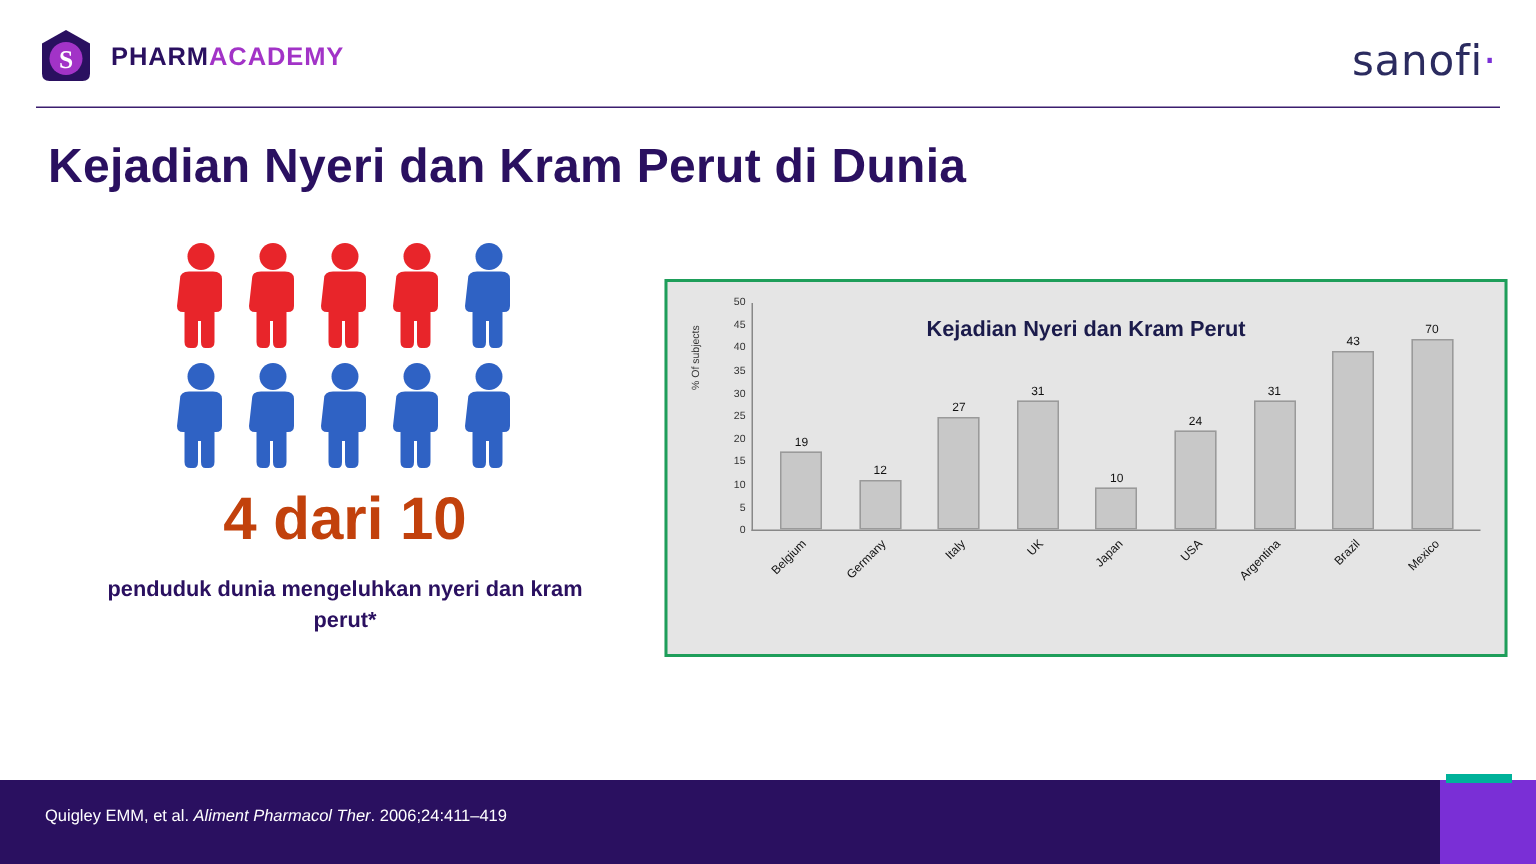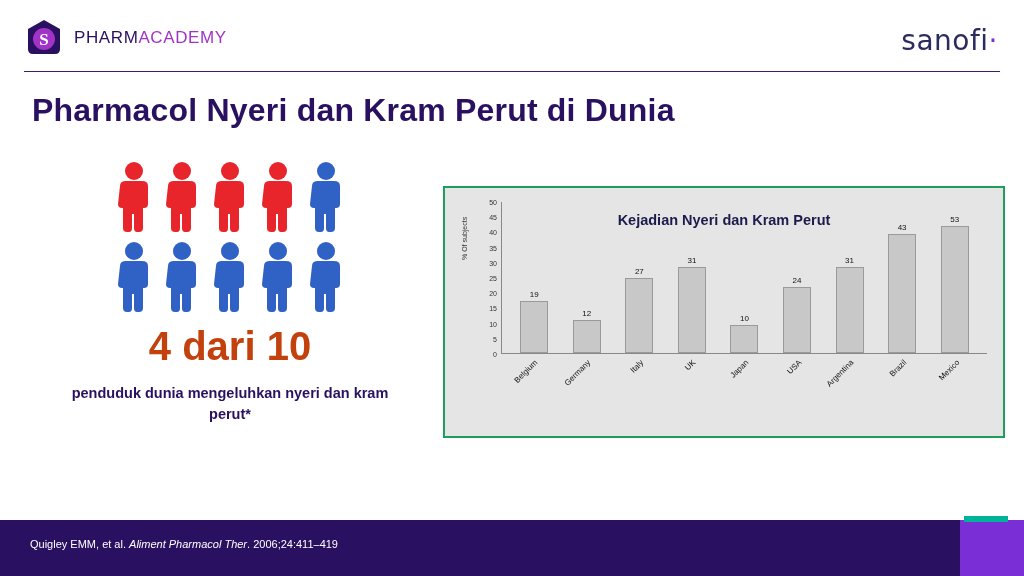--- a/index.html
+++ b/index.html
@@ -30,21 +30,21 @@
     align-items: center;
     gap: 10px;
   }
   .brand-mark {
     width: 40px;
     height: 40px;
     position: relative;
   }
   .brand-text {
     font-size: 17px;
-    font-weight: normal;
+    font-weight: bold;
     letter-spacing: 0.6px;
     color: #2a1060;
   }
   .brand-text .accent { color: #a233c7; }
 
   .sanofi {
     position: absolute;
     right: 26px;
     top: 24px;
     font-size: 28px;
@@ -290,21 +290,21 @@
         <circle cx="20" cy="21" r="11" fill="#a233c7"></circle>
         <text x="20" y="27" text-anchor="middle" font-family="Liberation Serif, serif" font-size="17" font-weight="bold" fill="#ffffff">S</text>
       </svg>
     </span>
     <span class="brand-text"><span>PHARM</span><span class="accent">ACADEMY</span></span>
   </div>
   <div class="sanofi"><span>sanofi</span><span class="dot">·</span></div>
   <div class="header-rule"></div>
 </div>
 
-<div class="page-title">Pharmacol Nyeri dan Kram Perut di Dunia</div>
+<div class="page-title">Kejadian Nyeri dan Kram Perut di Dunia</div>
 
 <div class="left-panel">
   <div class="people">
     <div class="people-row">
       <span class="person"><svg width="42" height="72" viewBox="0 0 42 72">
             <circle cx="21" cy="11" r="9" fill="#e8252a"></circle>
             <path d="M7 26 q0-5 6-5 h16 q6 0 6 5 v18 q0 4-4 4 h-1 v20 q0 4-4 4 h-2 q-3 0-3-4 v-14 h-2 v14 q0 4-3 4 h-2 q-4 0-4-4 v-20 h-1 q-4 0-4-4 z" fill="#e8252a"></path>
           </svg></span>
       <span class="person"><svg width="42" height="72" viewBox="0 0 42 72">
             <circle cx="21" cy="11" r="9" fill="#e8252a"></circle>
@@ -395,21 +395,21 @@
           </div>
           <div class="bar-col">
             <div class="bar-value">31</div>
             <div class="bar" style="height: 85.56px; background: rgb(200, 200, 200);"></div>
           </div>
           <div class="bar-col">
             <div class="bar-value">43</div>
             <div class="bar" style="height: 118.68px; background: rgb(200, 200, 200);"></div>
           </div>
           <div class="bar-col">
-            <div class="bar-value">53</div>
+            <div class="bar-value">70</div>
             <div class="bar" style="height: 126.96px; background: rgb(200, 200, 200);"></div>
           </div>
         </div>
     </div>
     <div class="x-labels">
         <div class="x-label-wrap">
           <span class="x-label">Belgium</span>
         </div>
         <div class="x-label-wrap">
           <span class="x-label">Germany</span>

